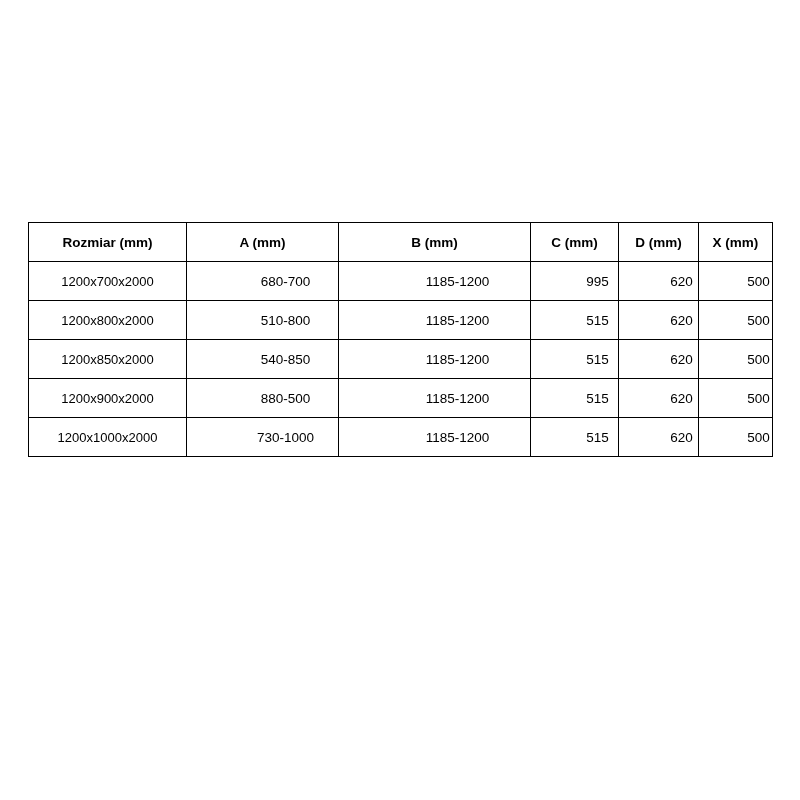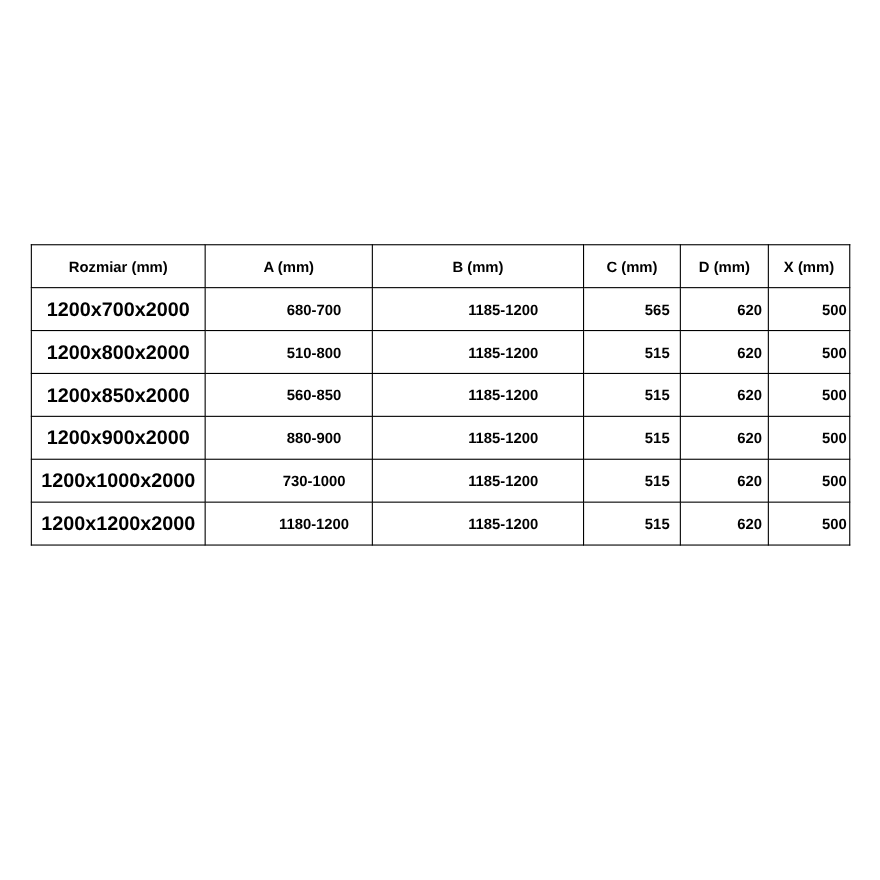--- a/index.html
+++ b/index.html
@@ -39,25 +39,25 @@
     font-size: 13.5px;
     padding: 0 2px;
     white-space: nowrap;
     overflow: hidden;
   }
   table.size-table th {
     font-weight: bold;
     font-size: 13.5px;
   }
   table.size-table td.rowhead {
-    font-weight: bold;
-    font-size: 18px;
+    font-weight: normal;
+    font-size: 13px;
   }
   table.size-table td.datacell {
-    font-weight: bold;
+    font-weight: normal;
     font-size: 13.5px;
     padding-left: 48px;
   }
   
   col.c0 { width: 158px; }
   col.c1 { width: 152px; }
   col.c2 { width: 192px; }
   col.c3 { width: 88px; }
   col.c4 { width: 80px; }
   col.c5 { width: 74px; }
@@ -84,60 +84,52 @@
           <th>C (mm)</th>
           <th>D (mm)</th>
           <th>X (mm)</th>
         </tr>
       </thead>
       <tbody>
         <tr>
           <td class="rowhead">1200x700x2000</td>
           <td class="datacell">680-700</td>
           <td class="datacell">1185-1200</td>
-          <td class="datacell">565</td>
+          <td class="datacell">995</td>
           <td class="datacell">620</td>
           <td class="datacell">500</td>
         </tr>
         <tr>
           <td class="rowhead">1200x800x2000</td>
           <td class="datacell">510-800</td>
           <td class="datacell">1185-1200</td>
           <td class="datacell">515</td>
           <td class="datacell">620</td>
           <td class="datacell">500</td>
         </tr>
         <tr>
           <td class="rowhead">1200x850x2000</td>
-          <td class="datacell">560-850</td>
+          <td class="datacell">540-850</td>
           <td class="datacell">1185-1200</td>
           <td class="datacell">515</td>
           <td class="datacell">620</td>
           <td class="datacell">500</td>
         </tr>
         <tr>
           <td class="rowhead">1200x900x2000</td>
-          <td class="datacell">880-900</td>
+          <td class="datacell">880-500</td>
           <td class="datacell">1185-1200</td>
           <td class="datacell">515</td>
           <td class="datacell">620</td>
           <td class="datacell">500</td>
         </tr>
         <tr>
           <td class="rowhead">1200x1000x2000</td>
           <td class="datacell">730-1000</td>
           <td class="datacell">1185-1200</td>
           <td class="datacell">515</td>
           <td class="datacell">620</td>
           <td class="datacell">500</td>
         </tr>
-        <tr>
-          <td class="rowhead">1200x1200x2000</td>
-          <td class="datacell">1180-1200</td>
-          <td class="datacell">1185-1200</td>
-          <td class="datacell">515</td>
-          <td class="datacell">620</td>
-          <td class="datacell">500</td>
-        </tr>
       </tbody>
     </table>
   </div>
 </div>
 
 </body></html>

